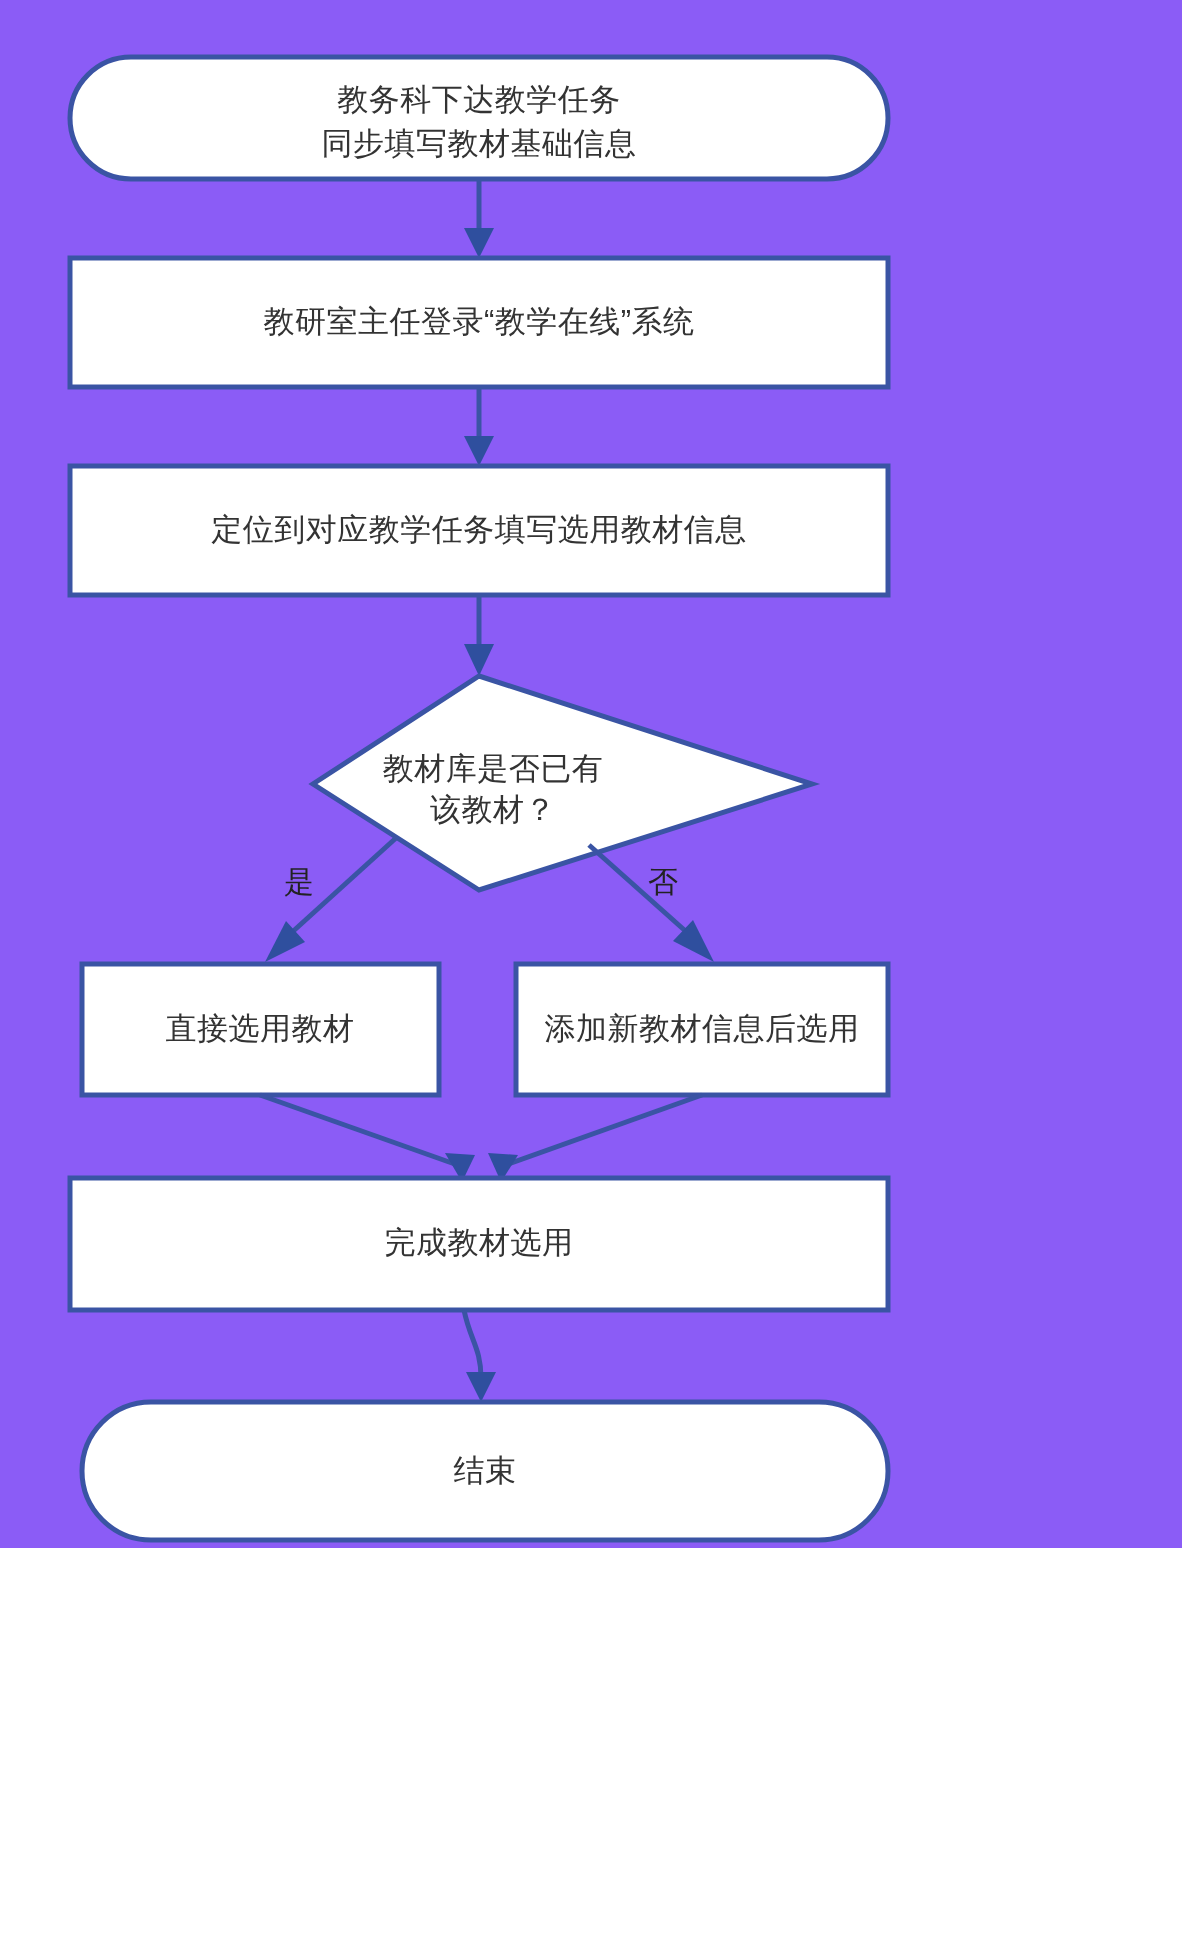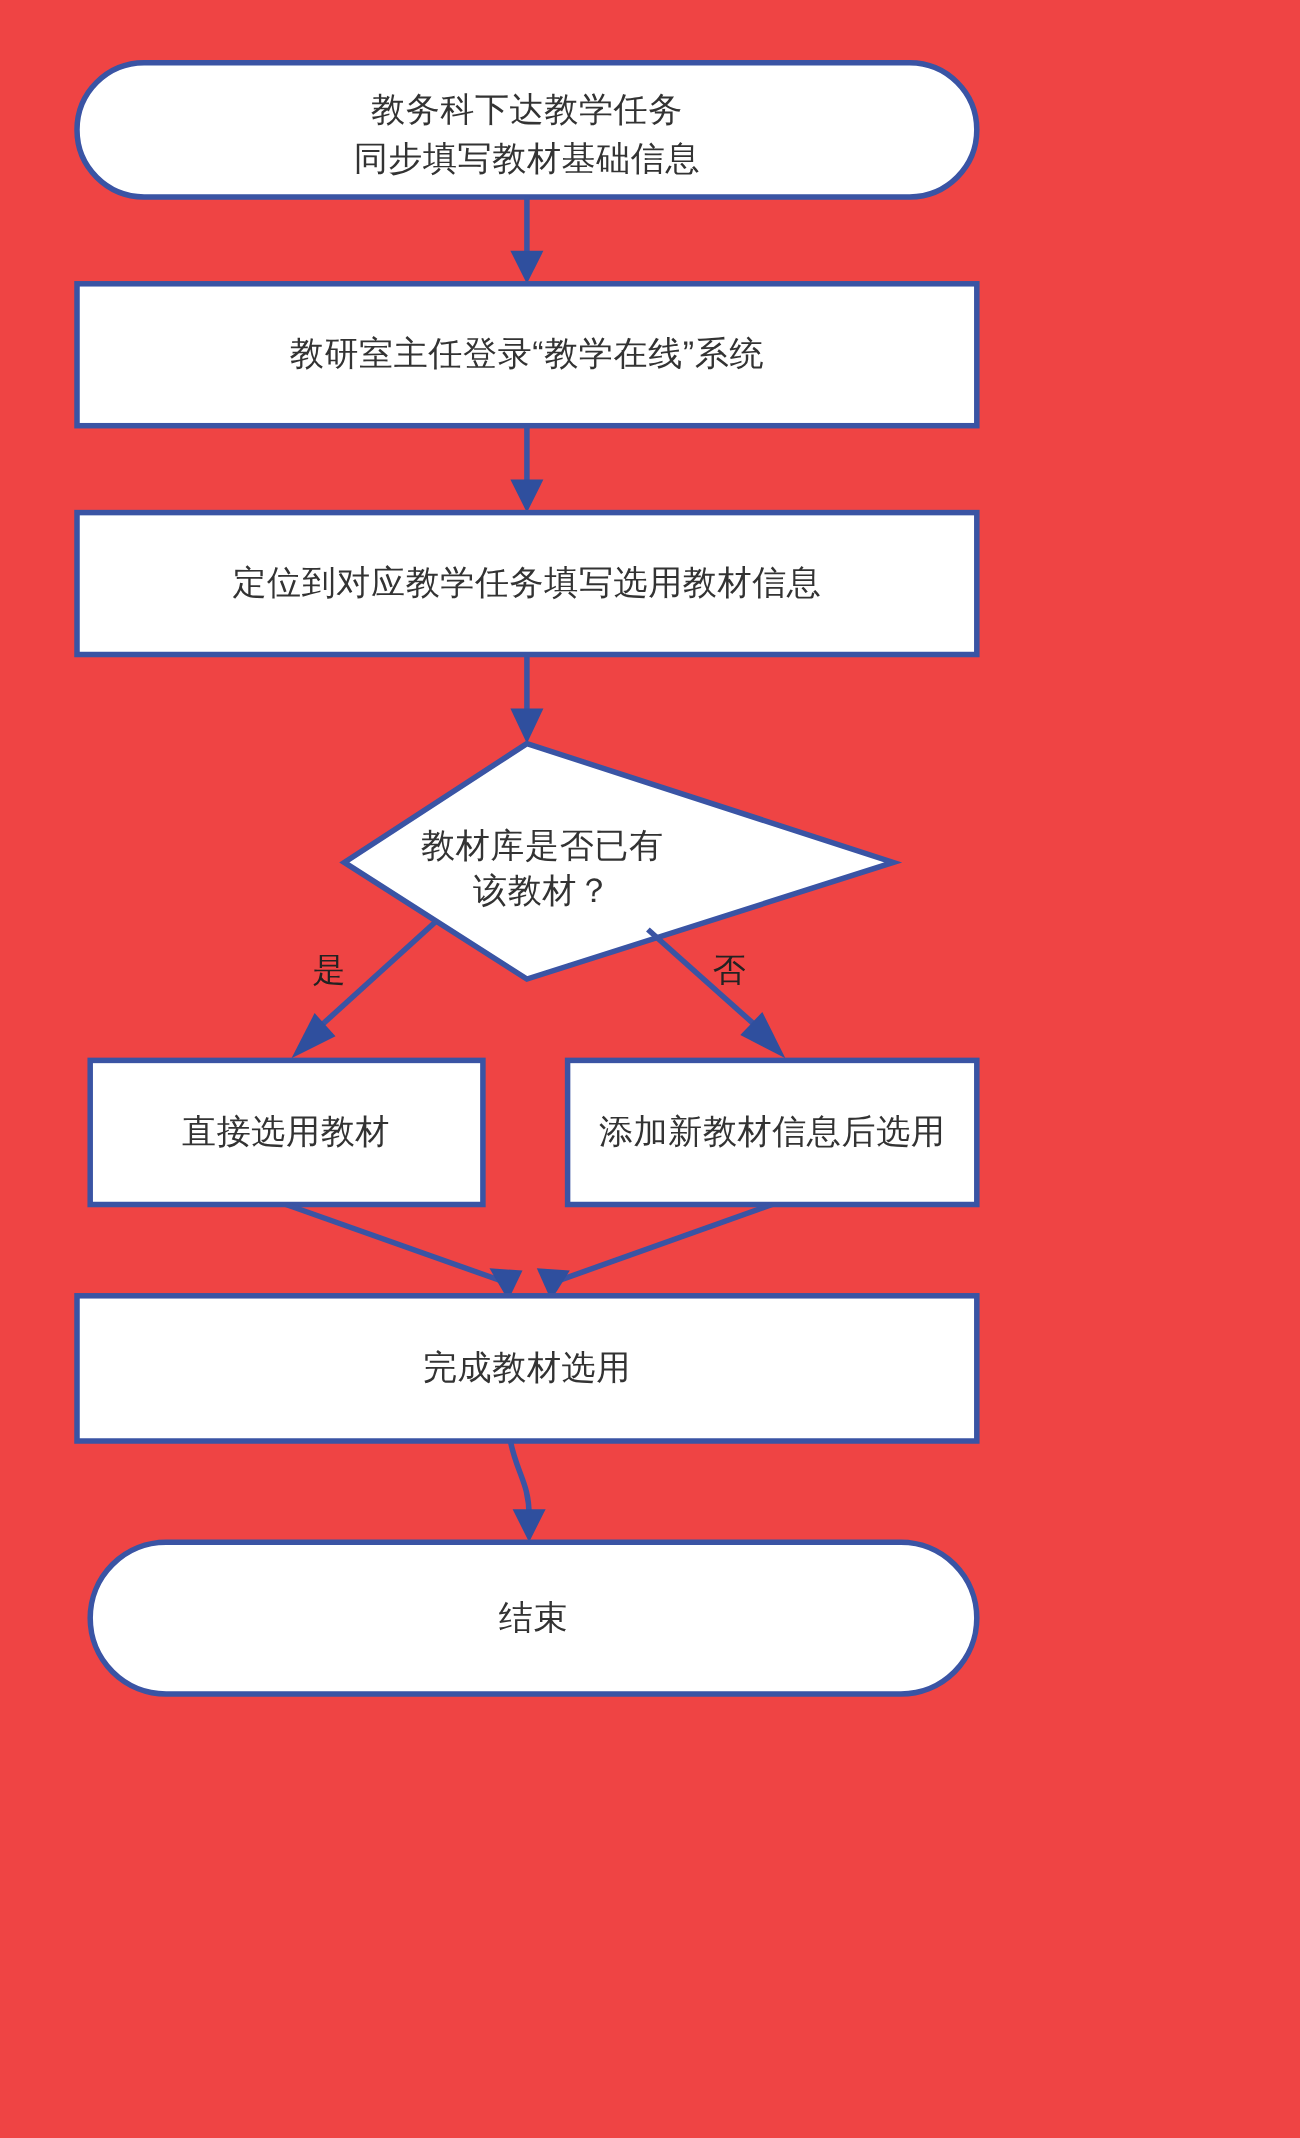--- a/index.html
+++ b/index.html
@@ -9,22 +9,22 @@
   }
   body {
     width: 1182px;
     height: 1944px;
     font-family: "Liberation Sans", "DejaVu Sans", sans-serif;
     overflow: hidden;
   }
   #flowchart-root {
     position: relative;
     width: 1182px;
-    height: 1944px;
-    background: #ef4444;
+    height: 1548px;
+    background: #8b5cf6;
   }
   svg.chart-canvas {
     display: block;
     width: 1182px;
     height: 1944px;
   }
   .node-shape {
     fill: #ffffff;
     stroke: #3a54a4;
     stroke-width: 5;

